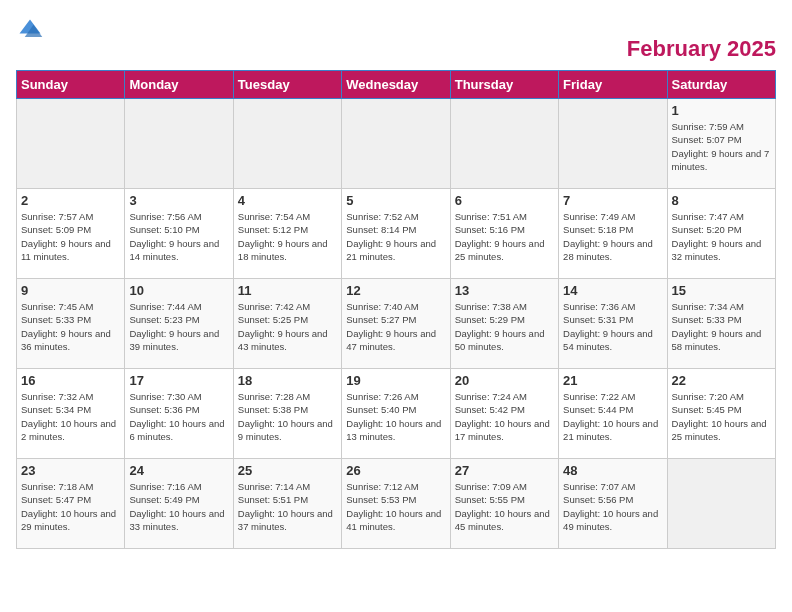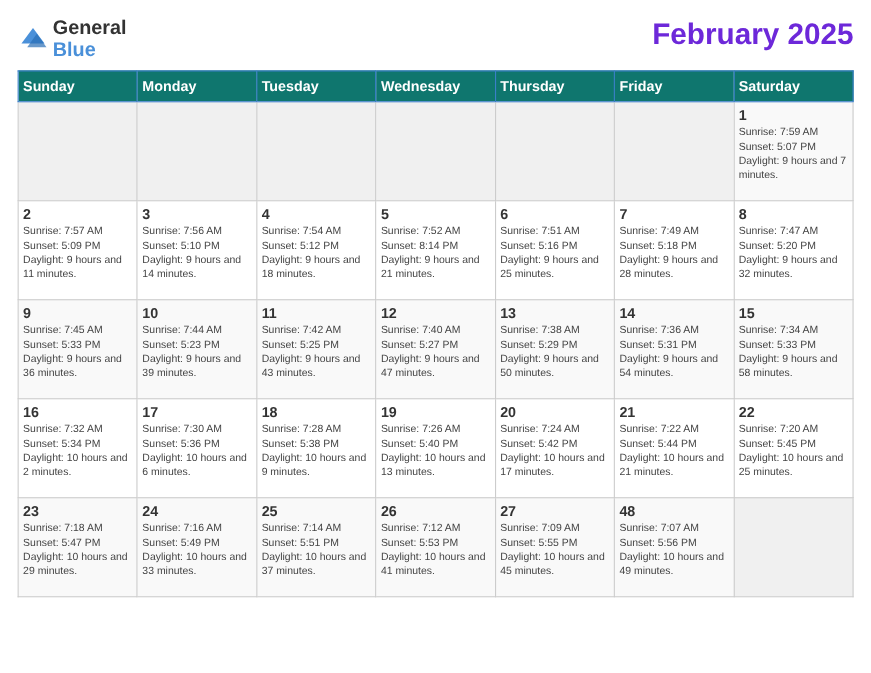--- a/index.html
+++ b/index.html
@@ -37,35 +37,36 @@
       color: #4a90d9;
     }
     .logo-icon {
       width: 28px;
       height: 28px;
     }
     .title-block {
       text-align: right;
     }
     .calendar-title {
-      font-size: 27px;
-      font-weight: bold;
-      color: #6d28d9;
+      font-size: 22px;
+      font-weight: bold;
+      color: #be185d;
+      margin-top: 20px;
     }
     .calendar-subtitle {
       font-size: 14px;
       color: #555;
     }
     table {
       width: 100%;
       border-collapse: collapse;
       table-layout: fixed;
     }
     thead th {
-      background: #0f766e;
+      background: #be185d;
       color: #fff;
       font-size: 13px;
       font-weight: bold;
       padding: 6px 4px;
       text-align: left;
       border: 1px solid #3a7fc9;
     }
     tbody td {
       border: 1px solid #ccc;
       vertical-align: top;
@@ -96,24 +97,20 @@
   </style>
 </head>
 <body>
 
 <div class="header">
   <div class="logo">
     <svg class="logo-icon" viewBox="0 0 32 32">
       <polygon points="16,4 28,20 4,20" fill="#4a90d9"></polygon>
       <polygon points="20,10 30,24 10,24" fill="#2a6db5" opacity="0.7"></polygon>
     </svg>
-    <div class="logo-text">
-      <span class="logo-general">General</span>
-      <span class="logo-blue">Blue</span>
-    </div>
   </div>
   <div class="title-block">
     <div class="calendar-title">February 2025</div>
   </div>
 </div>
 
 <table>
   <thead>
     <tr>
       <th>Sunday</th>

